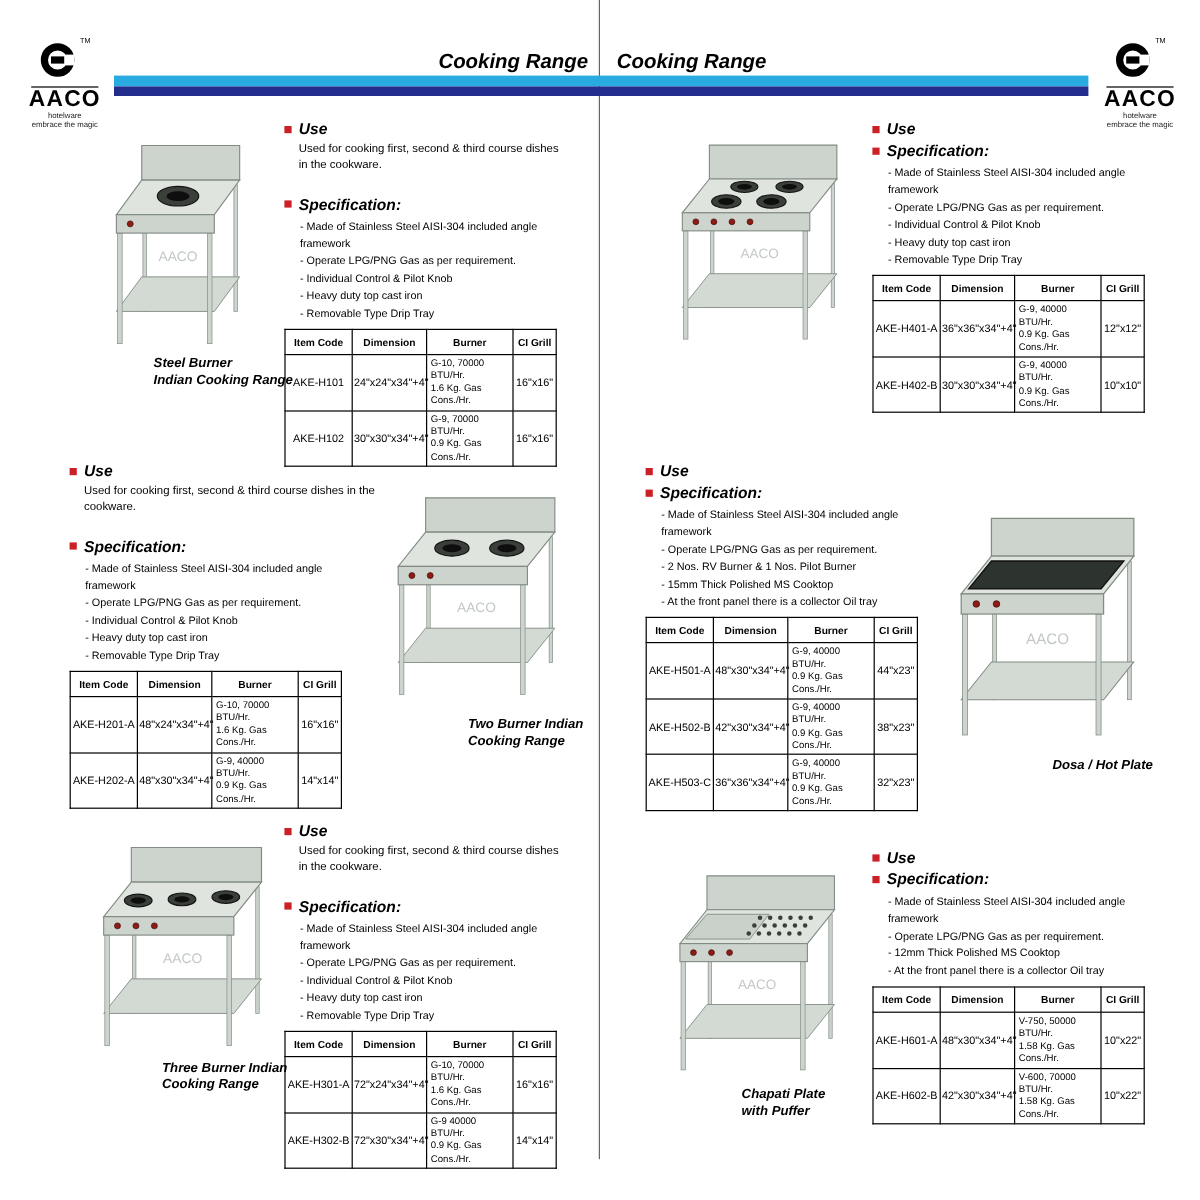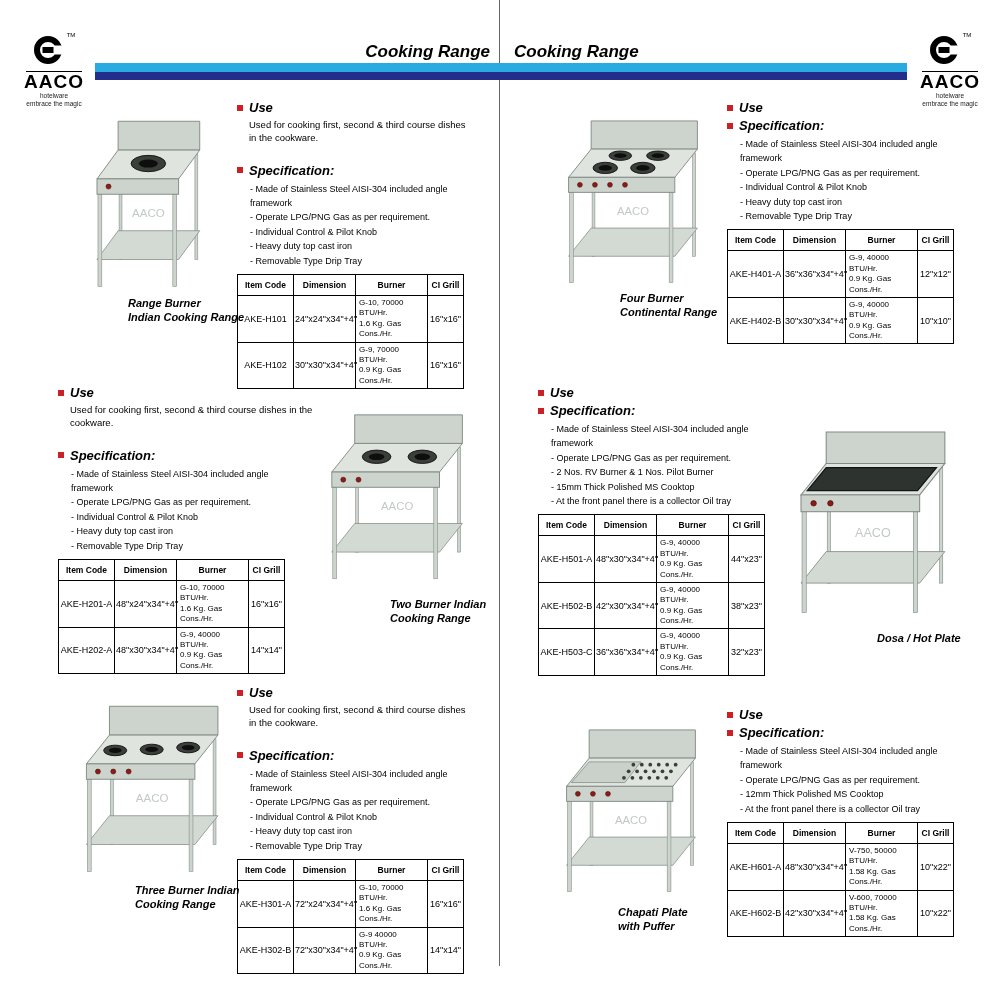--- a/index.html
+++ b/index.html
@@ -137,21 +137,21 @@
             <rect x="114" y="94" width="4" height="96" fill="#ccd4cd" stroke="#828c84" stroke-width="0.6"></rect>
             <polygon points="57,18 142,18 142,48 57,48" fill="#ccd4cd" stroke="#828c84" stroke-width="1"></polygon>
             <polygon points="35,78 120,78 142,48 57,48" fill="#dfe4df" stroke="#828c84" stroke-width="1"></polygon>
             <rect x="35" y="78" width="85" height="16" fill="#ccd4cd" stroke="#828c84" stroke-width="1"></rect>
             <ellipse cx="88.5" cy="62" rx="18" ry="8.5" fill="#3a3f3a" stroke="#141414" stroke-width="1"></ellipse>
             <ellipse cx="88.5" cy="62" rx="9.9" ry="4.25" fill="#0e0e0e"></ellipse>
             <circle cx="47" cy="86" r="2.6" fill="#8e1b14" stroke="#420a06" stroke-width="0.6"></circle>
             <text x="88.5" y="118" font-size="12" fill="#9aa59d" opacity="0.6" text-anchor="middle" font-family="Liberation Sans, sans-serif">AACO</text>
           </svg></div>
     <div class="caption">
-          <div>Range Burner</div>
+          <div>Steel Burner</div>
           <div>Indian Cooking Range</div>
         </div>
     <div class="product-text">
       <div class="h-row">
         <span class="bullet-sq" style="background: rgb(204, 32, 39);"></span>
         <span class="h-title">Use</span>
       </div>
       <p class="use-text">Used for cooking first, second &amp; third course dishes in the cookware.</p>
       <div class="h-row">
         <span class="bullet-sq" style="background: rgb(204, 32, 39);"></span>
@@ -219,24 +219,20 @@
             <ellipse cx="64" cy="68" rx="13" ry="6" fill="#3a3f3a" stroke="#141414" stroke-width="1"></ellipse>
             <ellipse cx="64" cy="68" rx="7.15" ry="3" fill="#0e0e0e"></ellipse>
             <ellipse cx="104" cy="68" rx="13" ry="6" fill="#3a3f3a" stroke="#141414" stroke-width="1"></ellipse>
             <ellipse cx="104" cy="68" rx="7.15" ry="3" fill="#0e0e0e"></ellipse>
             <circle cx="37" cy="86" r="2.6" fill="#8e1b14" stroke="#420a06" stroke-width="0.6"></circle>
             <circle cx="53" cy="86" r="2.6" fill="#8e1b14" stroke="#420a06" stroke-width="0.6"></circle>
             <circle cx="69" cy="86" r="2.6" fill="#8e1b14" stroke="#420a06" stroke-width="0.6"></circle>
             <circle cx="85" cy="86" r="2.6" fill="#8e1b14" stroke="#420a06" stroke-width="0.6"></circle>
             <text x="93.5" y="118" font-size="12" fill="#9aa59d" opacity="0.6" text-anchor="middle" font-family="Liberation Sans, sans-serif">AACO</text>
           </svg></div>
-    <div class="caption">
-          <div>Four Burner</div>
-          <div>Continental Range</div>
-        </div>
     <div class="product-text">
       <div class="h-row">
         <span class="bullet-sq" style="background: rgb(204, 32, 39);"></span>
         <span class="h-title">Use</span>
       </div>
       <div class="h-row">
         <span class="bullet-sq" style="background: rgb(204, 32, 39);"></span>
         <span class="h-title">Specification:</span>
       </div>
       <ul class="spec-list">

